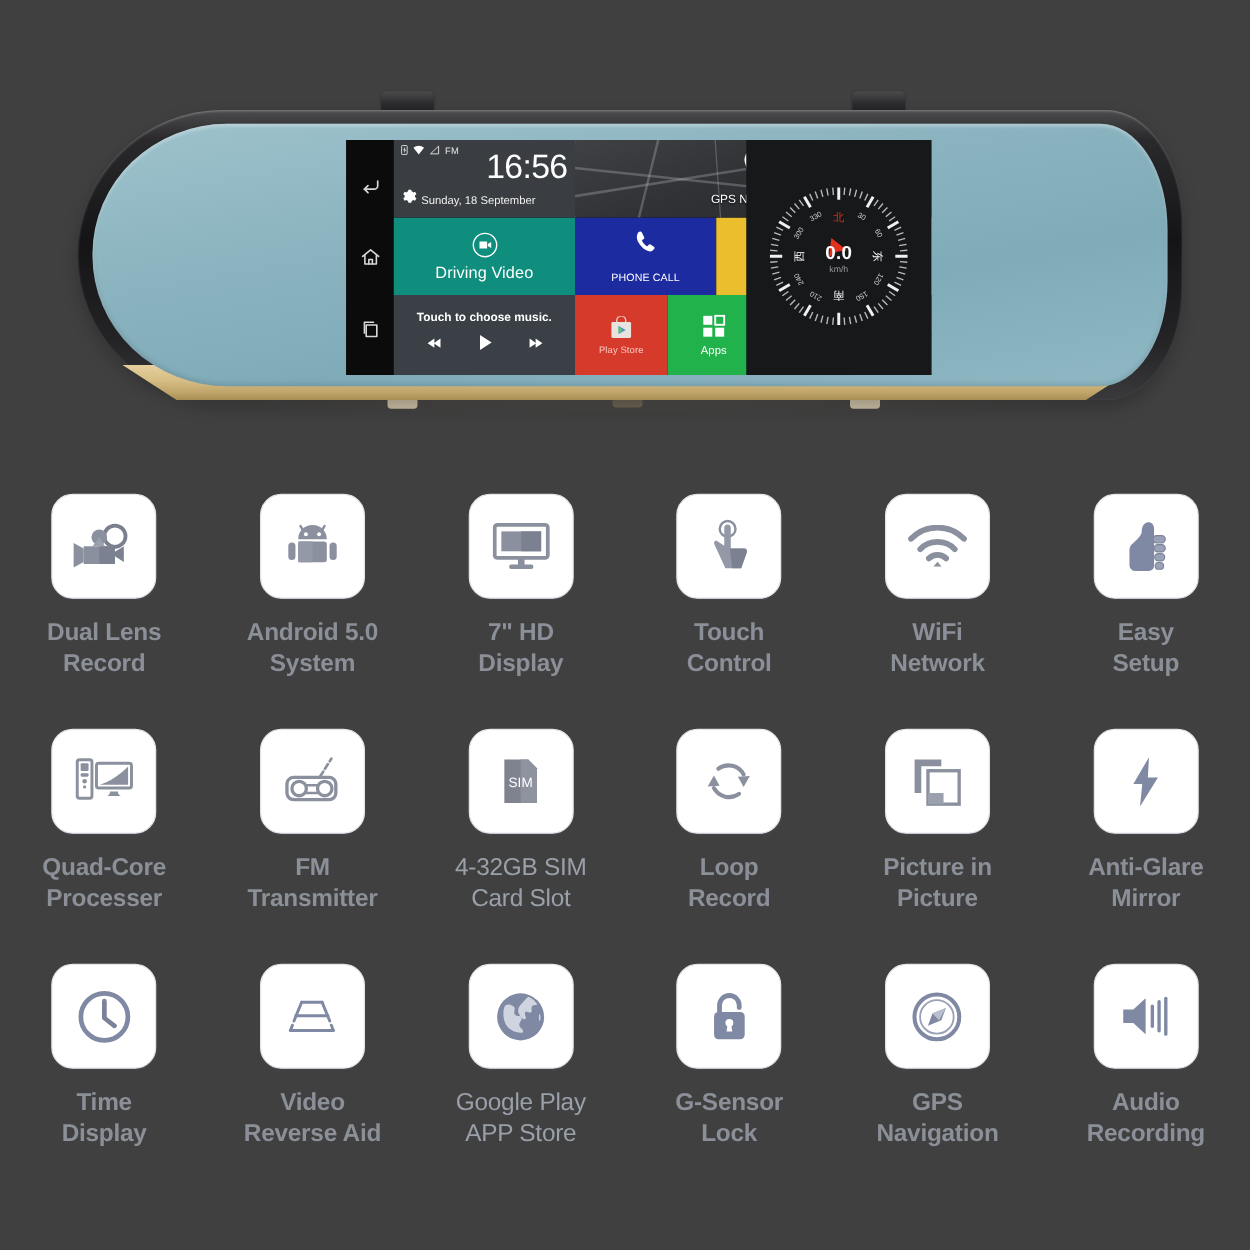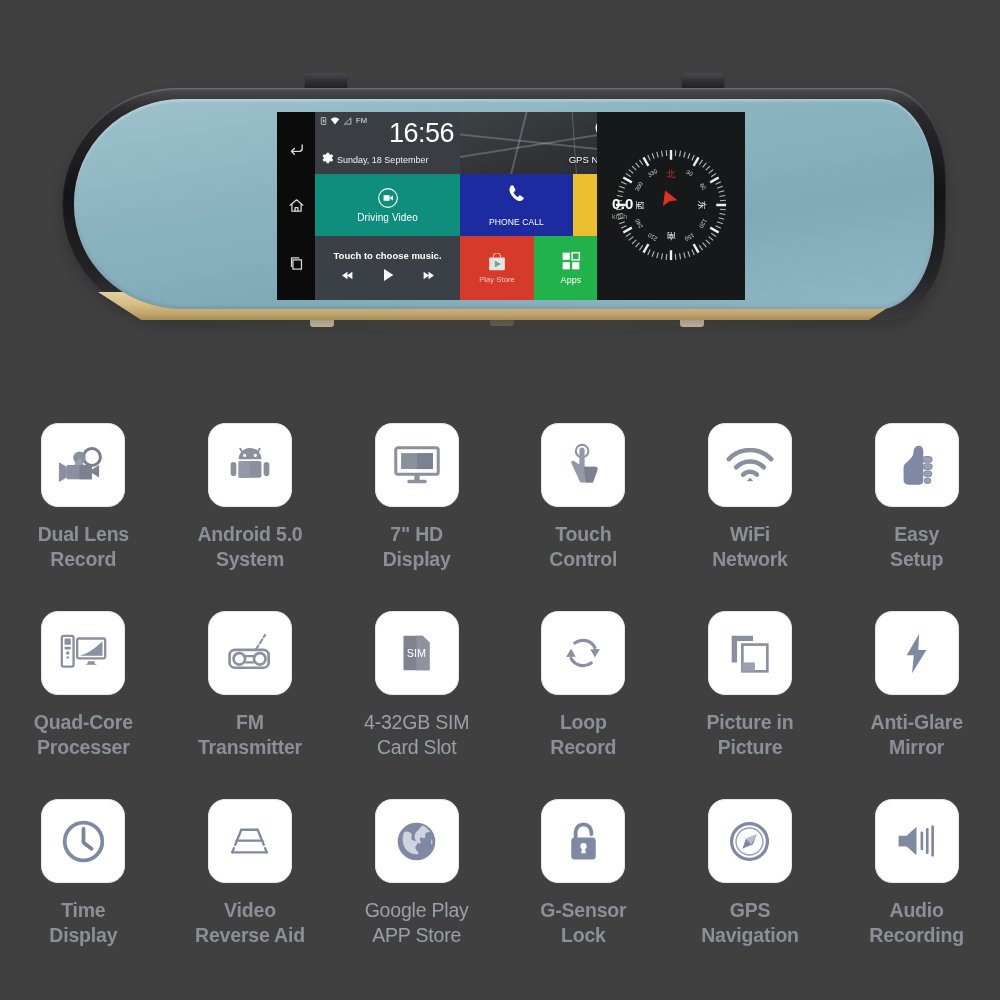--- a/index.html
+++ b/index.html
@@ -117,31 +117,31 @@
   #map-extra span { color:#c0392b; font-size:9px; font-weight:bold; }
 
   
   #gauge-tile {
     width: 148px; background:#17181a; position:relative;
     display:flex; align-items:center; justify-content:center;
   }
   #gauge-wrap { position:relative; width:118px; height:118px; margin-top:-2px; }
   #gauge-center {
     position:absolute; left:0; right:0; top:52%; transform:translateY(-50%);
-    text-align:left; color:#fff;
+    text-align:center; color:#fff;
   }
   #gauge-speed { font-size:15px; font-weight:600; letter-spacing:.3px; }
   #gauge-unit { font-size:7px; color:#9a9a9a; margin-top:1px; }
 
   
   .ctile { display:flex; flex-direction:column; align-items:center; justify-content:center; color:#fff; gap:3px; }
   #tile-driving { width:145px; background:#0f8e7e; }
   #tile-phone   { width:113px; background:#1d2ba0;gap:12px; }
   #tile-fm      { flex:1; background:#eabe2c; color:#141414; }
-  .ctile-label { font-size:10px; letter-spacing:.1px; }
+  .ctile-label { font-size:13px; letter-spacing:.1px; }
   #tile-phone .ctile-label { font-size:8.5px; }
   .ctile svg { display:block; }
 
   
   #tile-music {
     width:145px; background:#3a4046; color:#fff;
     display:flex; flex-direction:column; align-items:center; justify-content:center; gap:6px;
   }
   #music-text { font-size:9.5px; font-weight:600; }
   #music-controls { display:flex; align-items:center; gap:26px; }
@@ -173,21 +173,20 @@
   #features {
     position:absolute; left:0; top:395px; width:1000px;
     display:grid; grid-template-columns: repeat(6, 1fr);
     row-gap: 0px;
   }
   .feature { display:flex; flex-direction:column; align-items:center; height:188px; }
   .feature-icon {
     width:84px; height:84px; border:1.6px solid #e2e5ea; border-radius:17px;
     background:#fff; display:flex; align-items:center; justify-content:center;
     box-shadow:0 1px 2px rgba(130,140,160,.10);
-    margin-top:28px;
   }
   .feature-icon svg { display:block; }
   .feature-label {
     margin-top:15px; text-align:center; color:#8b8f98;
     font-size:19.5px; line-height:1.28; font-weight:bold; letter-spacing:-.2px;
   }
   .feature-label.light { font-weight:normal; color:#9aa0a9; }
 </style>
 </head>
 <body>

